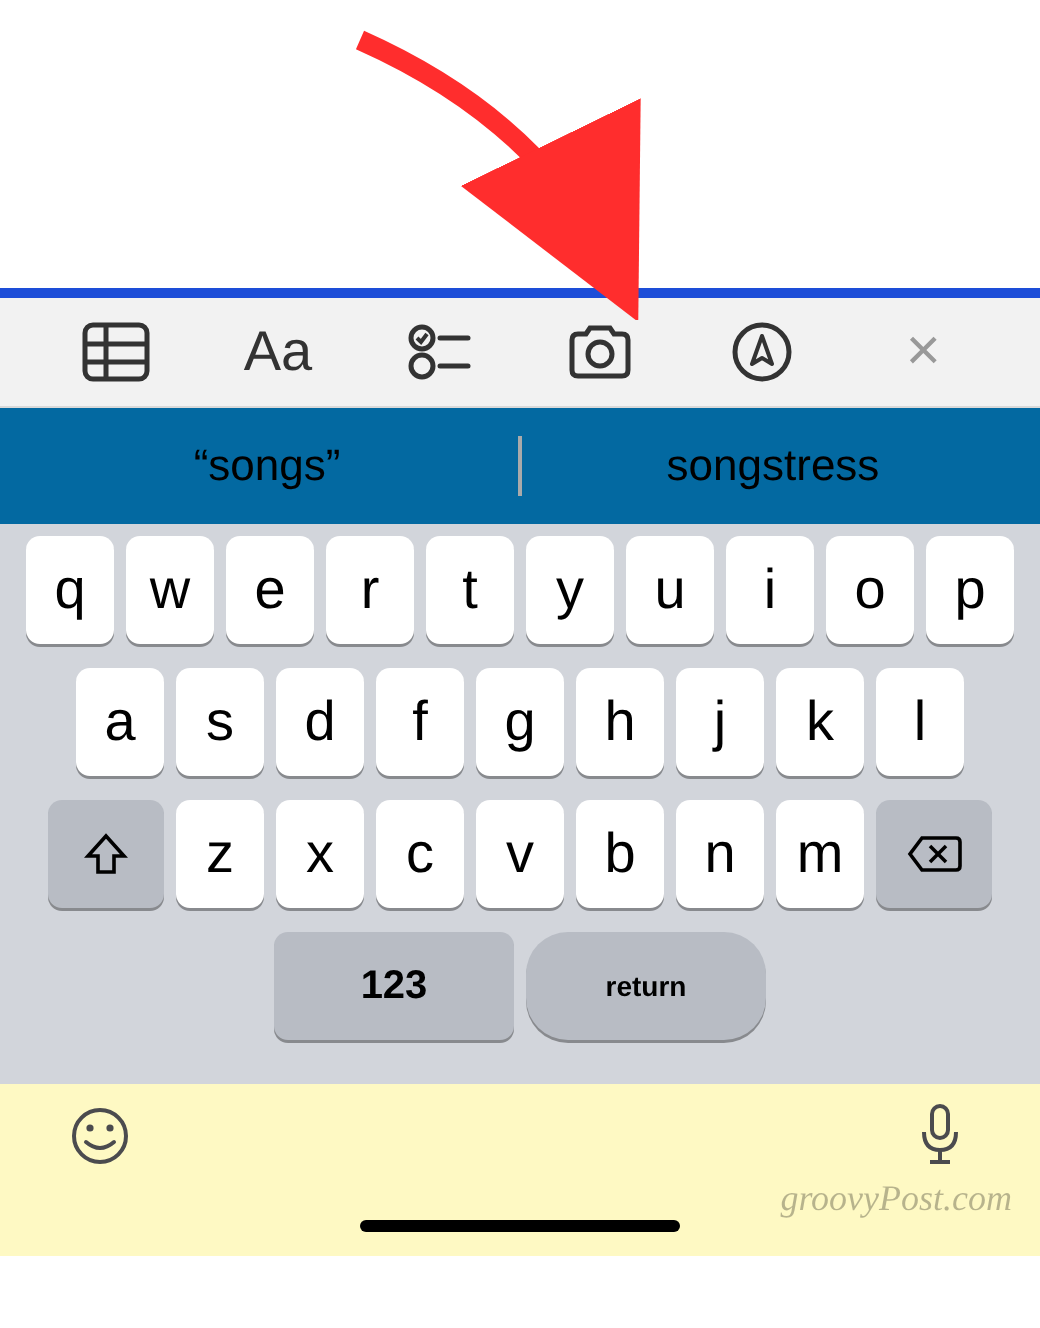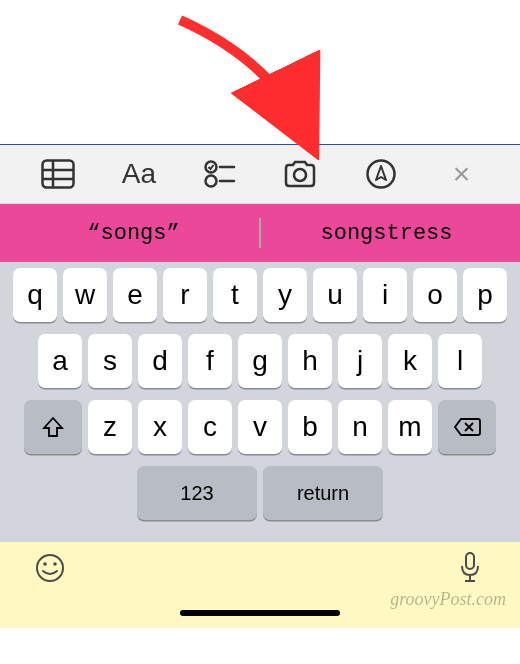--- a/index.html
+++ b/index.html
@@ -18,21 +18,21 @@
     .arrow-annotation {
       position: absolute;
       top: 10px;
       left: 160px;
       pointer-events: none;
       z-index: 10;
     }
     .toolbar {
       height: 60px;
       background: #f2f2f2;
-      border-top: 1px solid #1d4ed8;
+      border-top: 5px solid #1d4ed8;
       border-bottom: 1px solid #d9d9d9;
       display: flex;
       align-items: center;
       justify-content: space-around;
       padding: 12px 18px;
     }
     .toolbar-btn {
       width: 48px;
       height: 48px;
       display: flex;
@@ -40,26 +40,25 @@
       justify-content: center;
       color: #333;
       cursor: pointer;
     }
     .toolbar-btn svg { display: block; }
     .aa-text { font-size: 28px; font-weight: 400; color: #333; }
     .close-x { font-size: 30px; color: #999; font-weight: 300; }
 
     .suggestions {
       height: 58px;
-      background: #ec4899;
+      background: #0369a1;
       display: flex;
       align-items: center;
       justify-content: space-between;
       padding: 12px 8px;
-      font-family: Liberation Mono, monospace;
     }
     .suggestion {
       flex: 1;
       text-align: center;
       font-size: 22px;
       color: #000;
       padding: 10px 4px;
       cursor: pointer;
       white-space: nowrap;
       overflow: hidden;
@@ -87,26 +86,26 @@
       height: 54px;
       width: 44px;
       display: flex;
       align-items: center;
       justify-content: center;
       font-size: 28px;
       font-weight: 500;
       color: #000;
       cursor: pointer;
     }
-    .key.fn { background: #b8bcc4; }
+    .key.fn { background: #b8bcc4; font-weight: bold; }
     .key.shift { width: 58px; }
     .key.backspace { width: 58px; }
     .key.num { width: 120px; font-size: 20px; }
     .key.space { width: 228px; font-size: 20px; }
-    .key.return { width: 120px; font-size: 20px; }
+    .key.return { width: 120px; font-size: 14px; border-radius: 21px; }
 
     .bottom-bar {
       background: #fef9c3;
       height: 86px;
       display: flex;
       align-items: flex-start;
       justify-content: space-between;
       padding: 6px 30px 0 30px;
       position: relative;
     }

